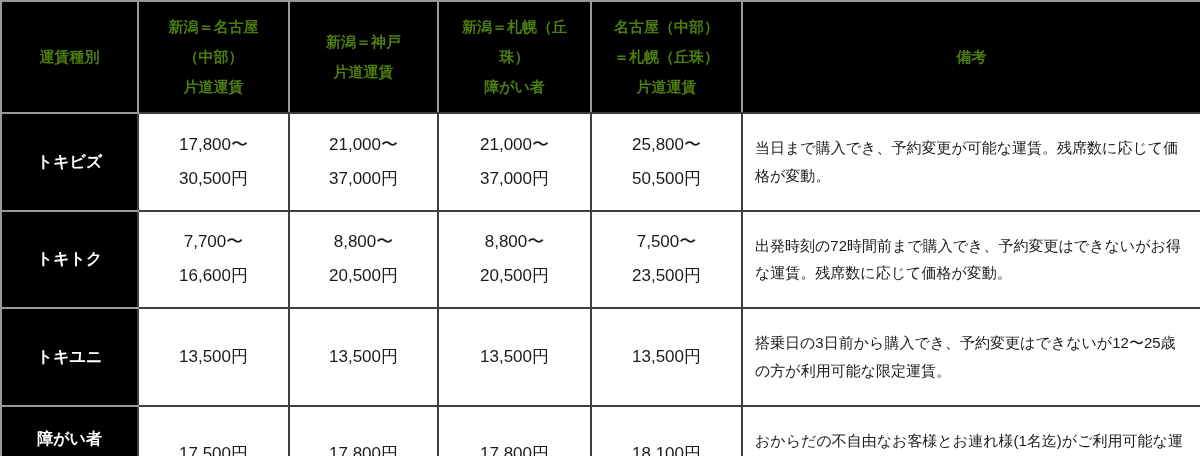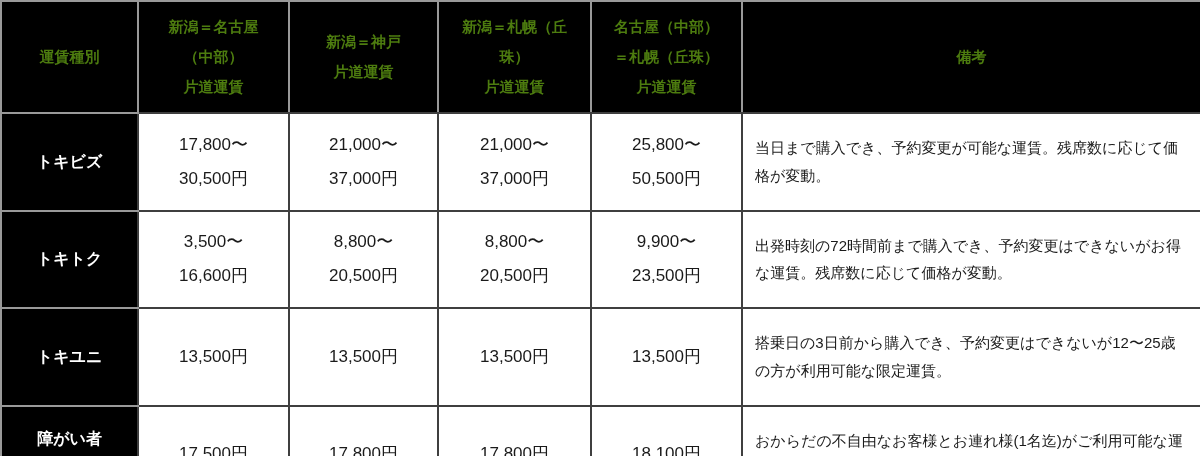--- a/index.html
+++ b/index.html
@@ -81,21 +81,21 @@
   <thead>
     <tr style="height:112px;">
       <th class="above-black">運賃種別</th>
       <th>新潟＝名古屋
 （中部）
 片道運賃</th>
       <th>新潟＝神戸
 片道運賃</th>
       <th>新潟＝札幌（丘
 珠）
-片道運賃</th>
+障がい者</th>
       <th>名古屋（中部）
 ＝札幌（丘珠）
 片道運賃</th>
       <th>備考</th>
     </tr>
   </thead>
   <tbody>
     <tr style="height:86px;">
       <td class="row-label">トキビズ</td>
       <td class="fare-cell">17,800〜
@@ -103,27 +103,27 @@
       <td class="fare-cell">21,000〜
 37,000円</td>
       <td class="fare-cell">21,000〜
 37,000円</td>
       <td class="fare-cell">25,800〜
 50,500円</td>
       <td class="remarks-cell">当日まで購入でき、予約変更が可能な運賃。残席数に応じて価格が変動。</td>
     </tr>
     <tr style="height:87px;">
       <td class="row-label">トキトク</td>
-      <td class="fare-cell">3,500〜
+      <td class="fare-cell">7,700〜
 16,600円</td>
       <td class="fare-cell">8,800〜
 20,500円</td>
       <td class="fare-cell">8,800〜
 20,500円</td>
-      <td class="fare-cell">9,900〜
+      <td class="fare-cell">7,500〜
 23,500円</td>
       <td class="remarks-cell">出発時刻の72時間前まで購入でき、予約変更はできないがお得な運賃。残席数に応じて価格が変動。</td>
     </tr>
     <tr style="height:71px;">
       <td class="row-label">トキユニ</td>
       <td class="fare-cell">13,500円</td>
       <td class="fare-cell">13,500円</td>
       <td class="fare-cell">13,500円</td>
       <td class="fare-cell">13,500円</td>
       <td class="remarks-cell">搭乗日の3日前から購入でき、予約変更はできないが12〜25歳の方が利用可能な限定運賃。</td>

